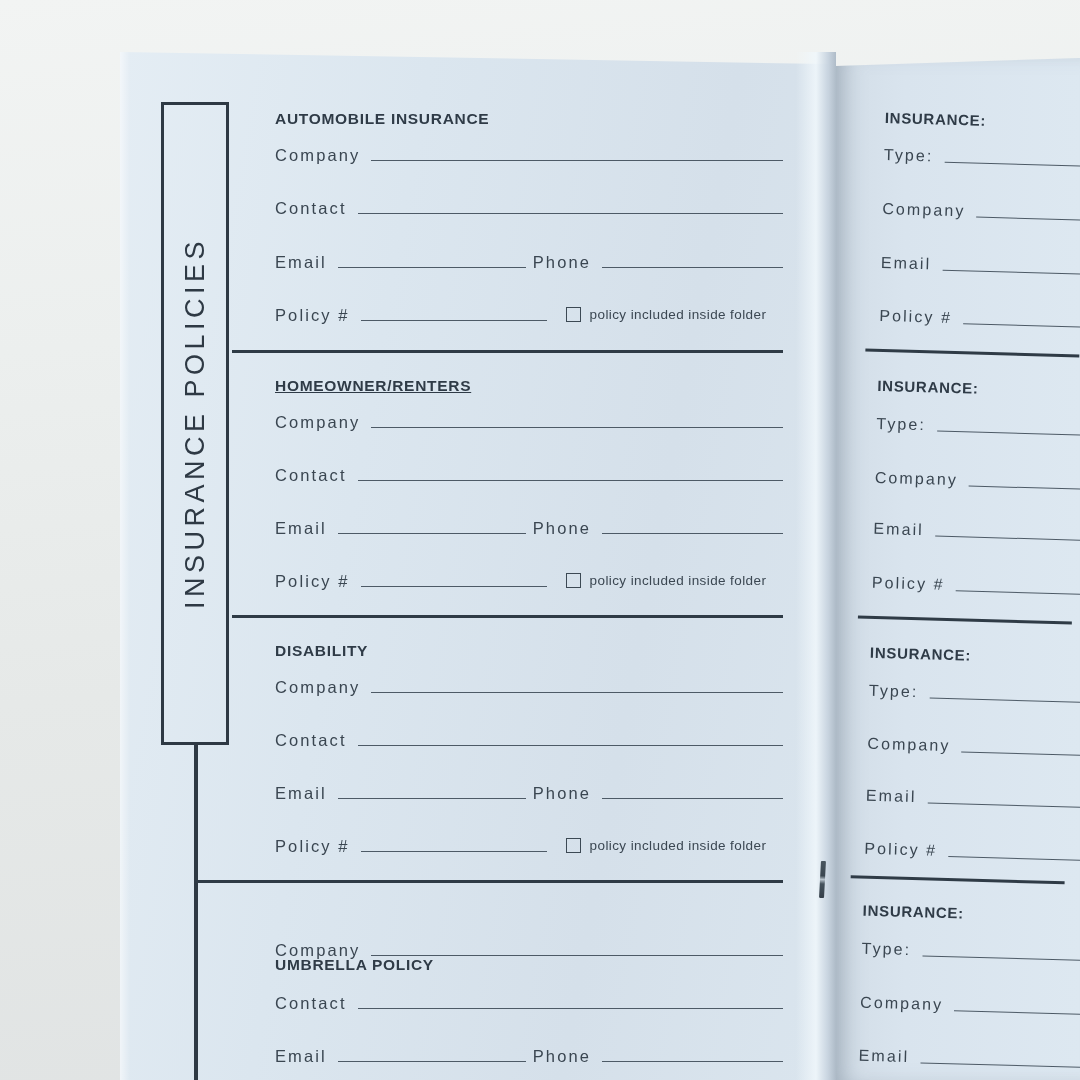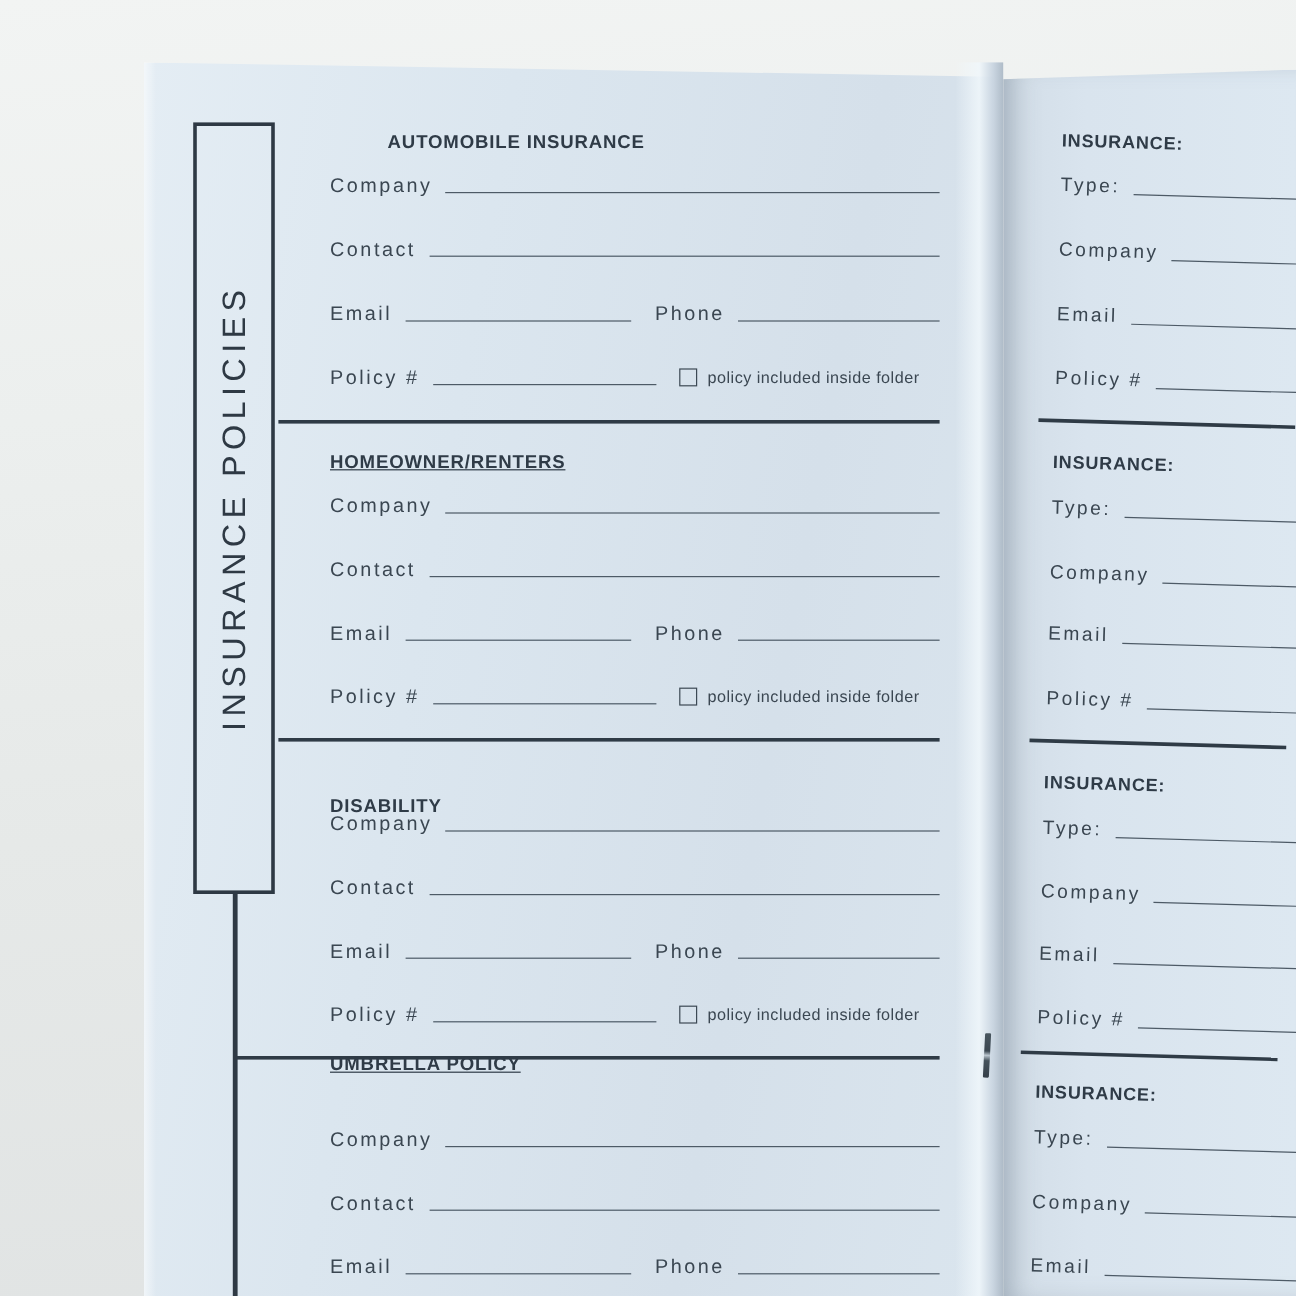--- a/index.html
+++ b/index.html
@@ -34,21 +34,21 @@
   .dv{position:absolute;height:3px;background:#2f3b46;z-index:5;}
   .rdv{position:absolute;height:2.5px;background:#2f3b46;left:36px;width:214px;}
 
   
   .hdr{position:absolute;left:275px;font-size:15.5px;font-weight:700;letter-spacing:.7px;color:#2f3b47;z-index:5;}
   .row{position:absolute;left:275px;width:510px;height:24px;display:flex;align-items:flex-end;z-index:5;}
   .lbl{font-size:16.5px;letter-spacing:2.1px;color:#3a4651;line-height:1;padding-bottom:2px;white-space:nowrap;flex:0 0 auto;}
   .ln{flex:1 1 auto;border-bottom:1.5px solid #4d5a66;margin:0 2px 4px 11px;height:1px;}
   .ln.eshort{flex:0 0 188px;}
   .ln.pshort{flex:0 0 186px;}
-  .plbl{margin-left:18px;text-align:right;}
+  .plbl{margin-left:5px;text-align:right;}
   .cbx{flex:0 0 auto;width:13px;height:13px;border:1.6px solid #3c4954;margin:0 0 3px 17px;background:transparent;}
   .cbl{font-size:13.5px;letter-spacing:.4px;color:#3b4752;margin:0 0 3px 9px;white-space:nowrap;flex:0 0 auto;}
 
   
   .rhdr{position:absolute;left:49px;font-size:15px;font-weight:700;letter-spacing:.7px;color:#2f3b47;}
   .rrow{position:absolute;left:49px;width:230px;height:24px;display:flex;align-items:flex-end;}
   .rrow .lbl{font-size:16px;}
 
   
   .staple{position:absolute;left:820px;top:861px;width:5px;height:37px;z-index:6;border-radius:1px;
@@ -65,21 +65,21 @@
 
   <div class="spine">
     <span class="spine-text">INSURANCE POLICIES</span>
   </div>
   <div class="pole"></div>
 
   <div class="dv" style="left:232px;top:350px;width:551px;"></div>
   <div class="dv" style="left:232px;top:615px;width:551px;"></div>
   <div class="dv" style="left:197px;top:880px;width:586px;"></div>
 
-  <div class="hdr" style="top:110px;margin-left:48px;">AUTOMOBILE INSURANCE</div>
+  <div class="hdr" style="top:110px;">AUTOMOBILE INSURANCE</div>
   <div class="row" style="top:141px;">
     <span class="lbl">Company</span>
     <span class="ln"></span>
   </div>
   <div class="row" style="top:194px;">
     <span class="lbl">Contact</span>
     <span class="ln"></span>
   </div>
   <div class="row" style="top:248px;">
     <span class="lbl">Email</span>
@@ -109,21 +109,21 @@
     <span class="lbl plbl">Phone</span>
     <span class="ln"></span>
   </div>
   <div class="row" style="top:567px;">
     <span class="lbl">Policy #</span>
     <span class="ln pshort"></span>
     <span class="cbx"></span>
     <span class="cbl">policy included inside folder</span>
   </div>
 
-  <div class="hdr" style="top:664px;">DISABILITY</div>
+  <div class="hdr" style="top:642px;">DISABILITY</div>
   <div class="row" style="top:673px;">
     <span class="lbl">Company</span>
     <span class="ln"></span>
   </div>
   <div class="row" style="top:726px;">
     <span class="lbl">Contact</span>
     <span class="ln"></span>
   </div>
   <div class="row" style="top:779px;">
     <span class="lbl">Email</span>
@@ -131,21 +131,21 @@
     <span class="lbl plbl">Phone</span>
     <span class="ln"></span>
   </div>
   <div class="row" style="top:832px;">
     <span class="lbl">Policy #</span>
     <span class="ln pshort"></span>
     <span class="cbx"></span>
     <span class="cbl">policy included inside folder</span>
   </div>
 
-  <div class="hdr" style="top:879px;text-decoration:underline;">UMBRELLA POLICY</div>
+  <div class="hdr" style="top:956px;">UMBRELLA POLICY</div>
   <div class="row" style="top:936px;">
     <span class="lbl">Company</span>
     <span class="ln"></span>
   </div>
   <div class="row" style="top:989px;">
     <span class="lbl">Contact</span>
     <span class="ln"></span>
   </div>
   <div class="row" style="top:1042px;">
     <span class="lbl">Email</span>

